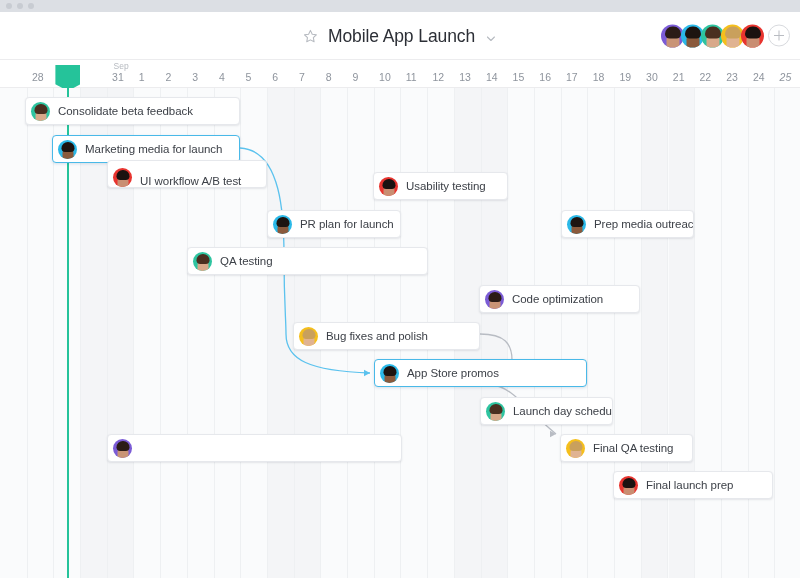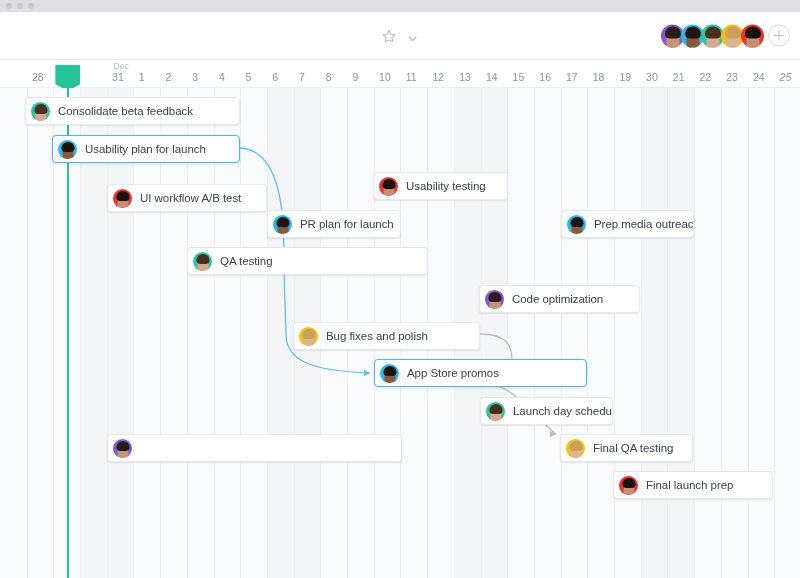--- a/index.html
+++ b/index.html
@@ -241,20 +241,21 @@
     </div>
   </div>
 
   <div class="header">
     <div class="title-group">
       <span class="star-icon">
         <svg viewBox="0 0 24 24" width="15" height="15" fill="none" stroke="#b6bac0" stroke-width="1.7" stroke-linejoin="round">
           <polygon points="12,3 14.9,9.2 21.5,10 16.7,14.7 17.9,21.3 12,18.2 6.1,21.3 7.3,14.7 2.5,10 9.1,9.2"></polygon>
         </svg>
       </span>
+      <span class="page-title">Mobile App Launch</span>
       <span class="chev-icon">
         <svg viewBox="0 0 24 24" width="12" height="12" fill="none" stroke="#b6bac0" stroke-width="2.2" stroke-linecap="round" stroke-linejoin="round">
           <polyline points="5,9 12,16 19,9"></polyline>
         </svg>
       </span>
     </div>
 
     <div class="avatars">
       <span class="av" style="background: rgb(123, 92, 214);">
           <span class="av-face" style="background:#c99476"></span>
@@ -287,21 +288,21 @@
       <div class="tick" style="left: 27.7px; width: 26.7px;">
         <span class="num">29</span>
       </div>
       <div class="tick today-badge" style="left: 55.4px; width: 25px;">
         <span class="num">30</span>
       </div>
       <div class="tick" style="left: 81.1px; width: 26.7px;">
         <span class="num">31</span>
       </div>
       <div class="tick" style="left: 107.8px; width: 26.7px;">
-        <span class="mon">Dec</span>
+        <span class="mon">Sep</span>
         <span class="num">1</span>
       </div>
       <div class="tick" style="left: 134.5px; width: 26.7px;">
         <span class="num">2</span>
       </div>
       <div class="tick" style="left: 161.2px; width: 26.7px;">
         <span class="num">3</span>
       </div>
       <div class="tick" style="left: 187.9px; width: 26.7px;">
         <span class="num">4</span>
@@ -424,23 +425,23 @@
           <span class="av-face" style="background:#d8a98a"></span>
           <span class="av-hair" style="background:#4a2f20"></span>
         </span>
         <span class="bar-label">Consolidate beta feedback</span>
       </div>
       <div class="bar selected" style="left: 52px; top: 135px; width: 188px;">
         <span class="bar-av" style="background: rgb(43, 185, 232);">
           <span class="av-face" style="background:#8a5a3c"></span>
           <span class="av-hair" style="background:#1d1410"></span>
         </span>
-        <span class="bar-label">Usability plan for launch</span>
-      </div>
-      <div class="bar" style="left: 107px; top: 184px; width: 160px;">
+        <span class="bar-label">Marketing media for launch</span>
+      </div>
+      <div class="bar" style="left: 107px; top: 160px; width: 160px; align-items: flex-end;">
         <span class="bar-av" style="background: rgb(232, 52, 47);">
           <span class="av-face" style="background:#c98e72"></span>
           <span class="av-hair" style="background:#1a1210"></span>
         </span>
         <span class="bar-label">UI workflow A/B test</span>
       </div>
       <div class="bar" style="left: 373px; top: 172px; width: 135px;">
         <span class="bar-av" style="background: rgb(232, 52, 47);">
           <span class="av-face" style="background:#c98e72"></span>
           <span class="av-hair" style="background:#1a1210"></span>

